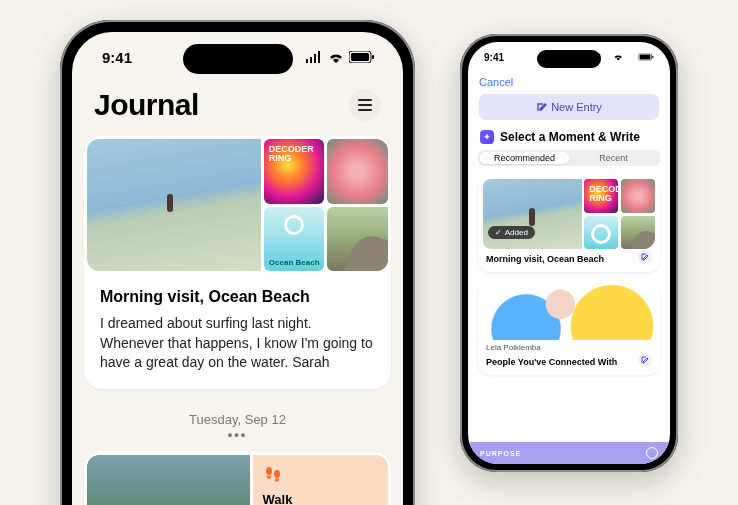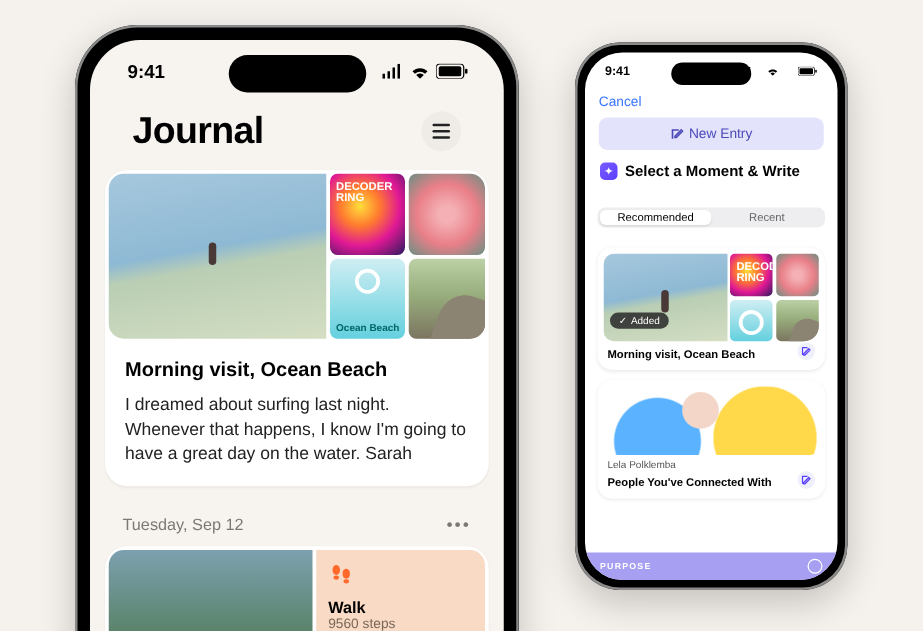--- a/index.html
+++ b/index.html
@@ -52,21 +52,21 @@
     height: 50px; padding: 0 28px 0 30px;
     font-weight: 600; font-size: 15px;
   }
   .phone-small .status { height: 30px; padding: 0 16px; font-size: 10px; color: #000; }
   .status-icons { display: flex; align-items: center; gap: 5px; }
   .phone-small .status-icons svg { transform: scale(.6); transform-origin: right center; }
 
   
   .hdr {
     display: flex; align-items: center; justify-content: space-between;
-    padding: 6px 34px 14px;
+    padding: 6px 22px 14px;
     text-align: center;
   }
   .hdr h1 { font-size: 30px; font-weight: 700; letter-spacing: -.5px; }
   .menuBtn {
     width: 32px; height: 32px; border-radius: 50%;
     background: #efece7;
     display: flex; flex-direction: column; align-items: center; justify-content: center;
     gap: 3px;
   }
   .menuBtn span { width: 14px; height: 2px; background: #222; border-radius: 1px; }
@@ -105,20 +105,21 @@
 
   .cardText { padding: 14px 16px 16px; }
   .cardText h3 { font-size: 16px; font-weight: 700; margin-bottom: 8px; }
   .cardText p { font-size: 14px; line-height: 1.4; color: #222; }
 
   .divRow {
     margin: 0 12px; padding: 10px 14px;
     display:flex; justify-content:space-between; align-items:center;
     color:#7b7975; font-size:13px; font-weight:500;
     border-top:1px solid transparent;
+    flex-direction:column;
   }
   .dots{letter-spacing:2px; font-weight:900;}
 
   .card2Row{ display:flex; gap:3px; height:150px; padding:3px;}
   .c2left{ flex:1.2; background: linear-gradient(180deg,#7da0af 0%,#4f7a55 60%,#2d4a30 100%); border-radius:12px 0 0 12px;}
   .c2right{ flex:1; display:flex; flex-direction:column; gap:3px;}
   .walkTile{ flex:1; background:#f8dac5; border-radius:0 12px 0 0; padding:10px; position:relative;}
   .walkTile .foot{ color:#ff6a2b; font-size:20px;}
   .walkTile .wl{ font-size:13px; font-weight:600; margin-top:2px;}
   .walkTile .ws{ font-size:11px; color:#7a6758;}
@@ -128,21 +129,21 @@
   .r-cancel { color:#3a77ff; font-size:11px; padding: 4px 0 6px; display:inline-block;}
   .r-newEntry{
     width:100%; height:26px; background:#e3e3fb; border-radius:7px;
     display:flex; align-items:center; justify-content:center; gap:4px;
     color:#4a49b8; font-size:11px; font-weight:500;
   }
   .r-select{ display:flex; align-items:center; gap:6px; padding:10px 12px 6px; }
   .r-select .sq{ width:14px; height:14px; border-radius:4px; background:linear-gradient(135deg,#7a5cff,#5a3fff); display:flex;align-items:center;justify-content:center;color:#fff;font-size:9px;}
   .r-select h4{ font-size:12px; font-weight:700;}
   .r-seg{
-    margin:16px 10px; height:16px; background:#eeeef0; border-radius:6px;
+    margin:0 10px; height:16px; background:#eeeef0; border-radius:6px;
     display:flex; padding:2px; font-size:9px; font-weight:500;
   }
   .r-seg div{ flex:1; display:flex; align-items:center; justify-content:center; border-radius:5px; color:#666;}
   .r-seg .sel{ background:#fff; color:#000; box-shadow:0 1px 2px rgba(0,0,0,.1);}
   .r-card{
     margin:8px 10px; background:#fff; border-radius:12px;
     padding:5px 5px 8px; box-shadow:0 1px 3px rgba(0,0,0,.08);
     font-size:9px; position:relative;
   }
   .r-photoRow{ display:flex; gap:2px; height:70px; }

